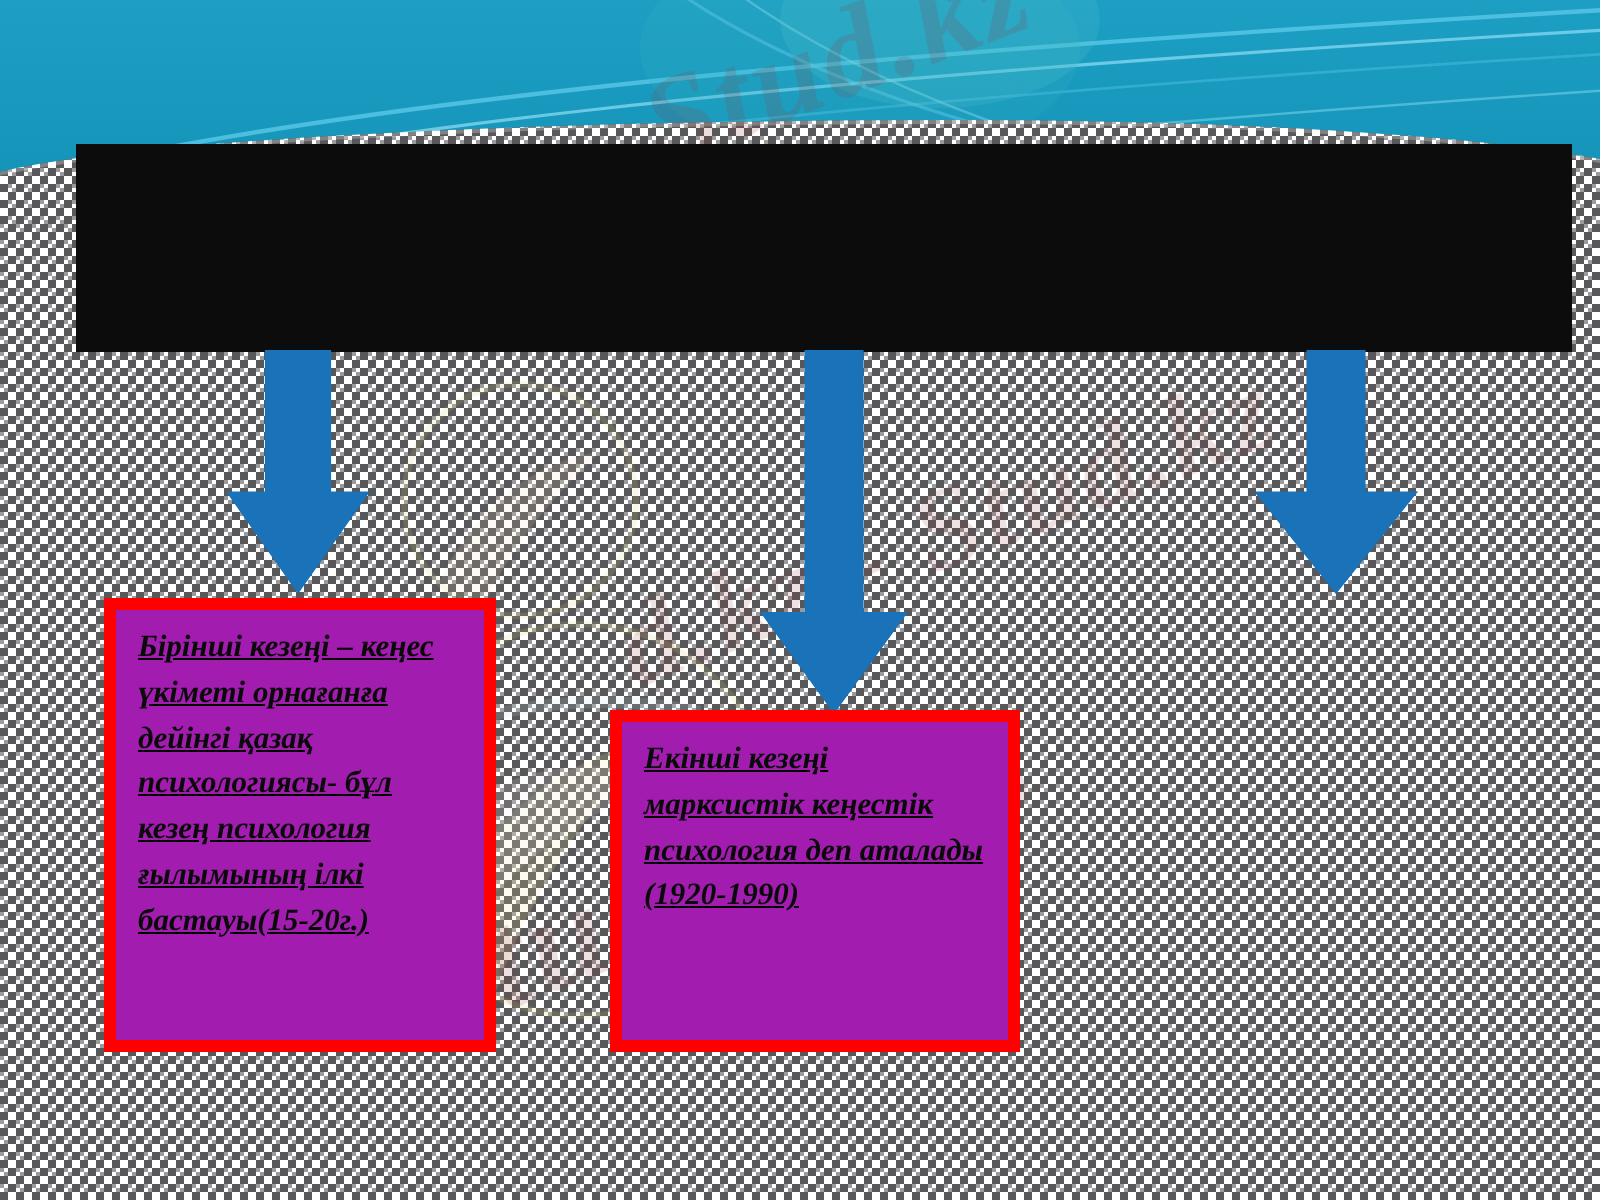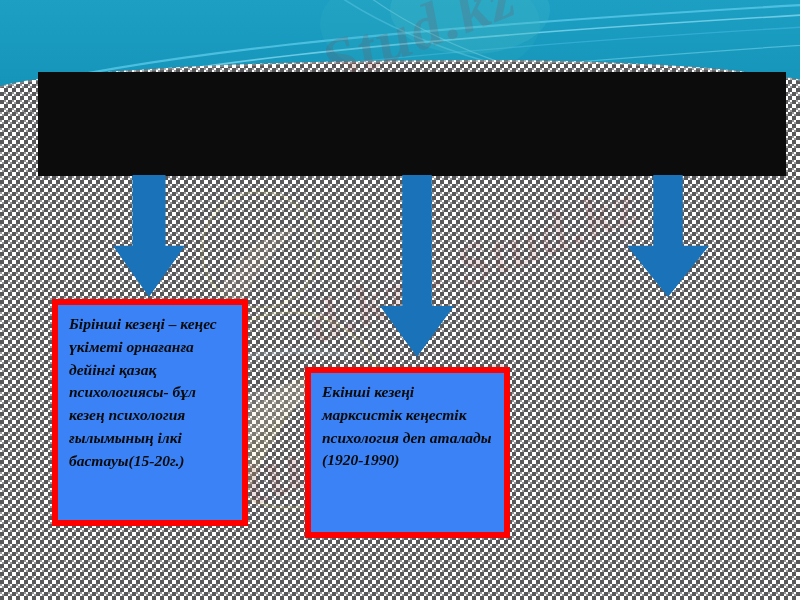--- a/index.html
+++ b/index.html
@@ -162,36 +162,37 @@
   }
   .arrow.a3 {
     left: 627px; top: 175px;
     width: 82px; height: 122px;
     clip-path: polygon(32% 0%, 68% 0%, 68% 58%, 100% 58%, 50% 100%, 0% 58%, 32% 58%);
   }
 
   
   .cbox {
     position: absolute;
-    background: #3b82f6;
+    background: #a21caf;
     border: 6px solid #ff0000;
     box-sizing: border-box;
     padding: 8px 10px 6px 11px;
+    text-decoration: underline;
   }
   .cbox p {
     margin: 0;
     font-family: "Liberation Serif", "DejaVu Serif", serif;
     font-weight: bold;
     font-style: italic;
     color: #0a0a0a;
     font-size: 15.5px;
     line-height: 1.47;
   }
   .box1 { left: 52px;  top: 299px; width: 196px; height: 227px; }
-  .box2 { left: 305px; top: 355px; width: 205px; height: 171px; margin-top: 12px; }
+  .box2 { left: 305px; top: 355px; width: 205px; height: 171px; }
   .box3 { left: 568px; top: 300px; width: 197px; height: 226px; }
 </style>
 </head>
 <body>
 
 <div id="slide">
 
   <div class="bg-teal"></div>
 
   <svg class="swoosh" viewBox="0 0 800 200" preserveAspectRatio="none">

